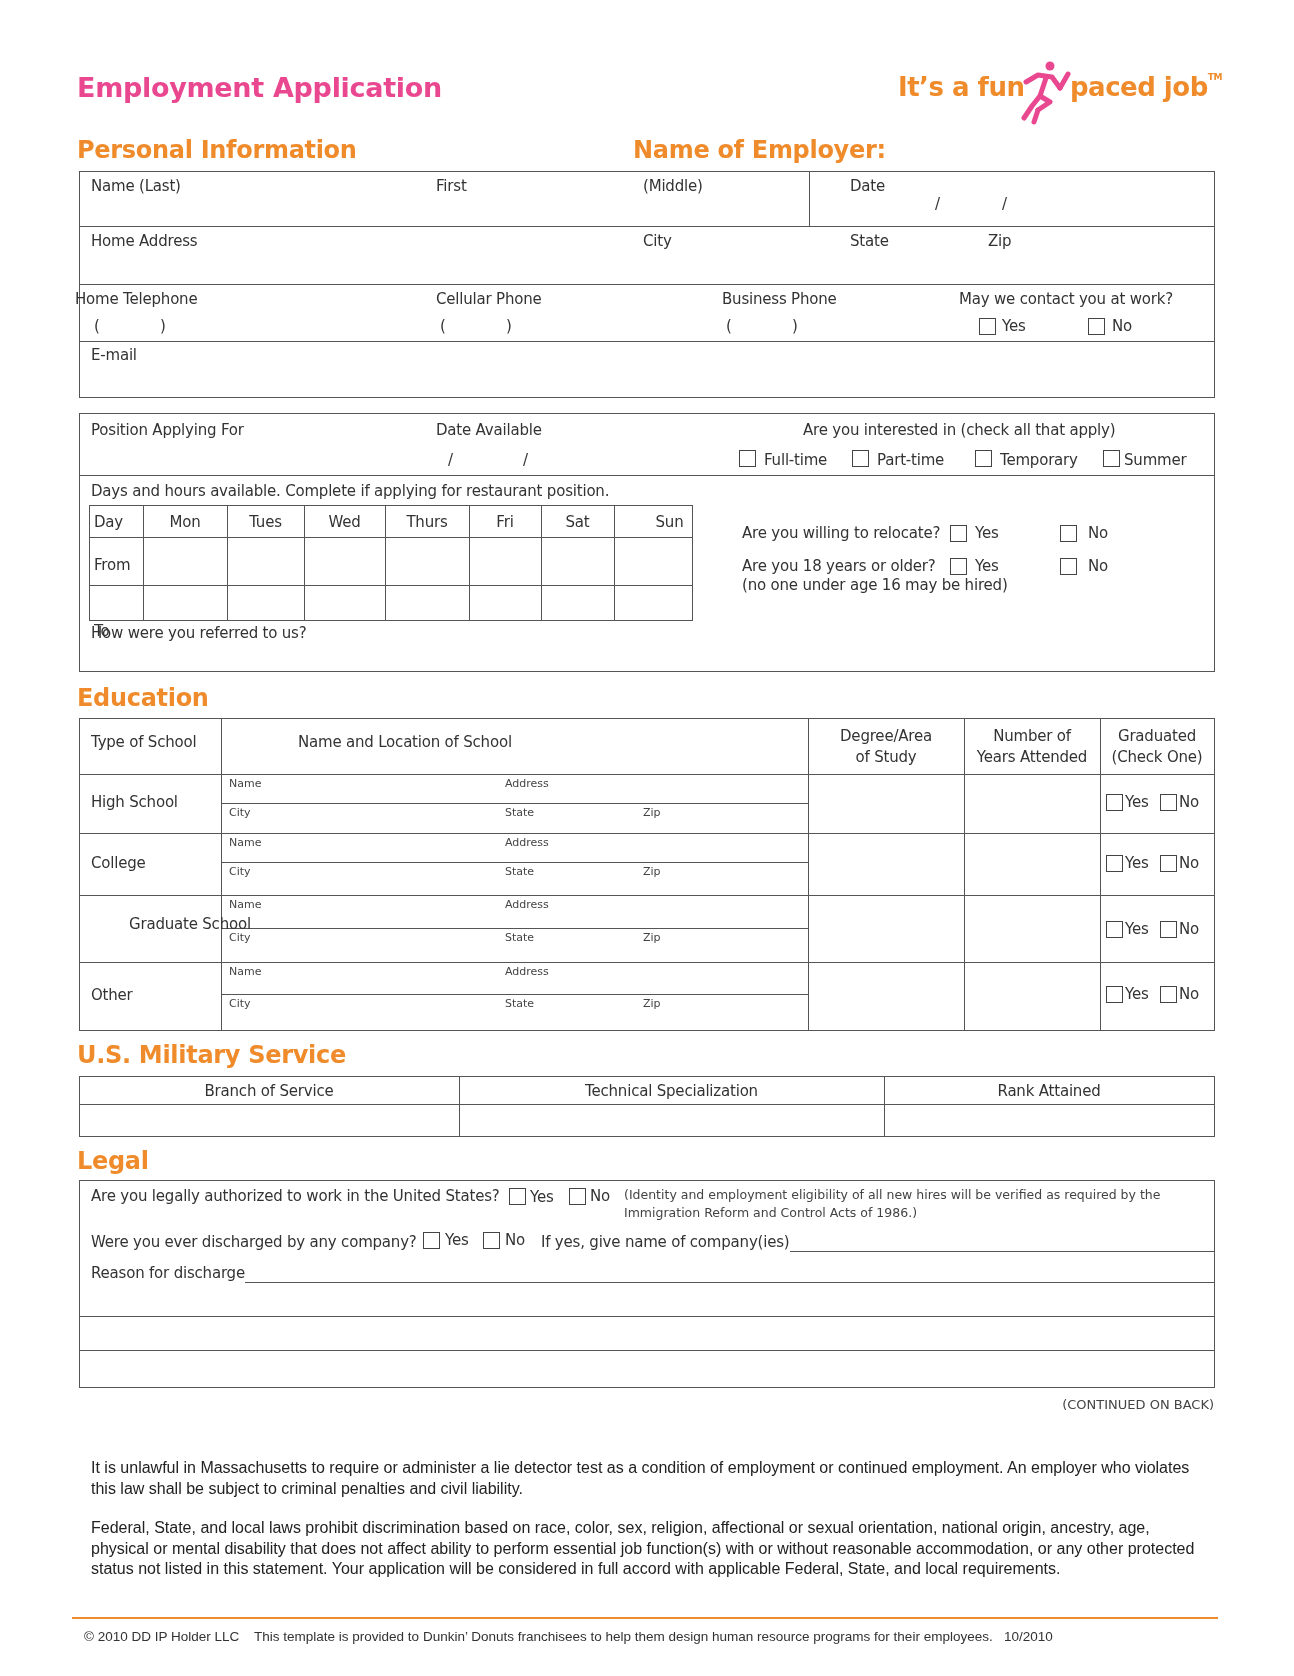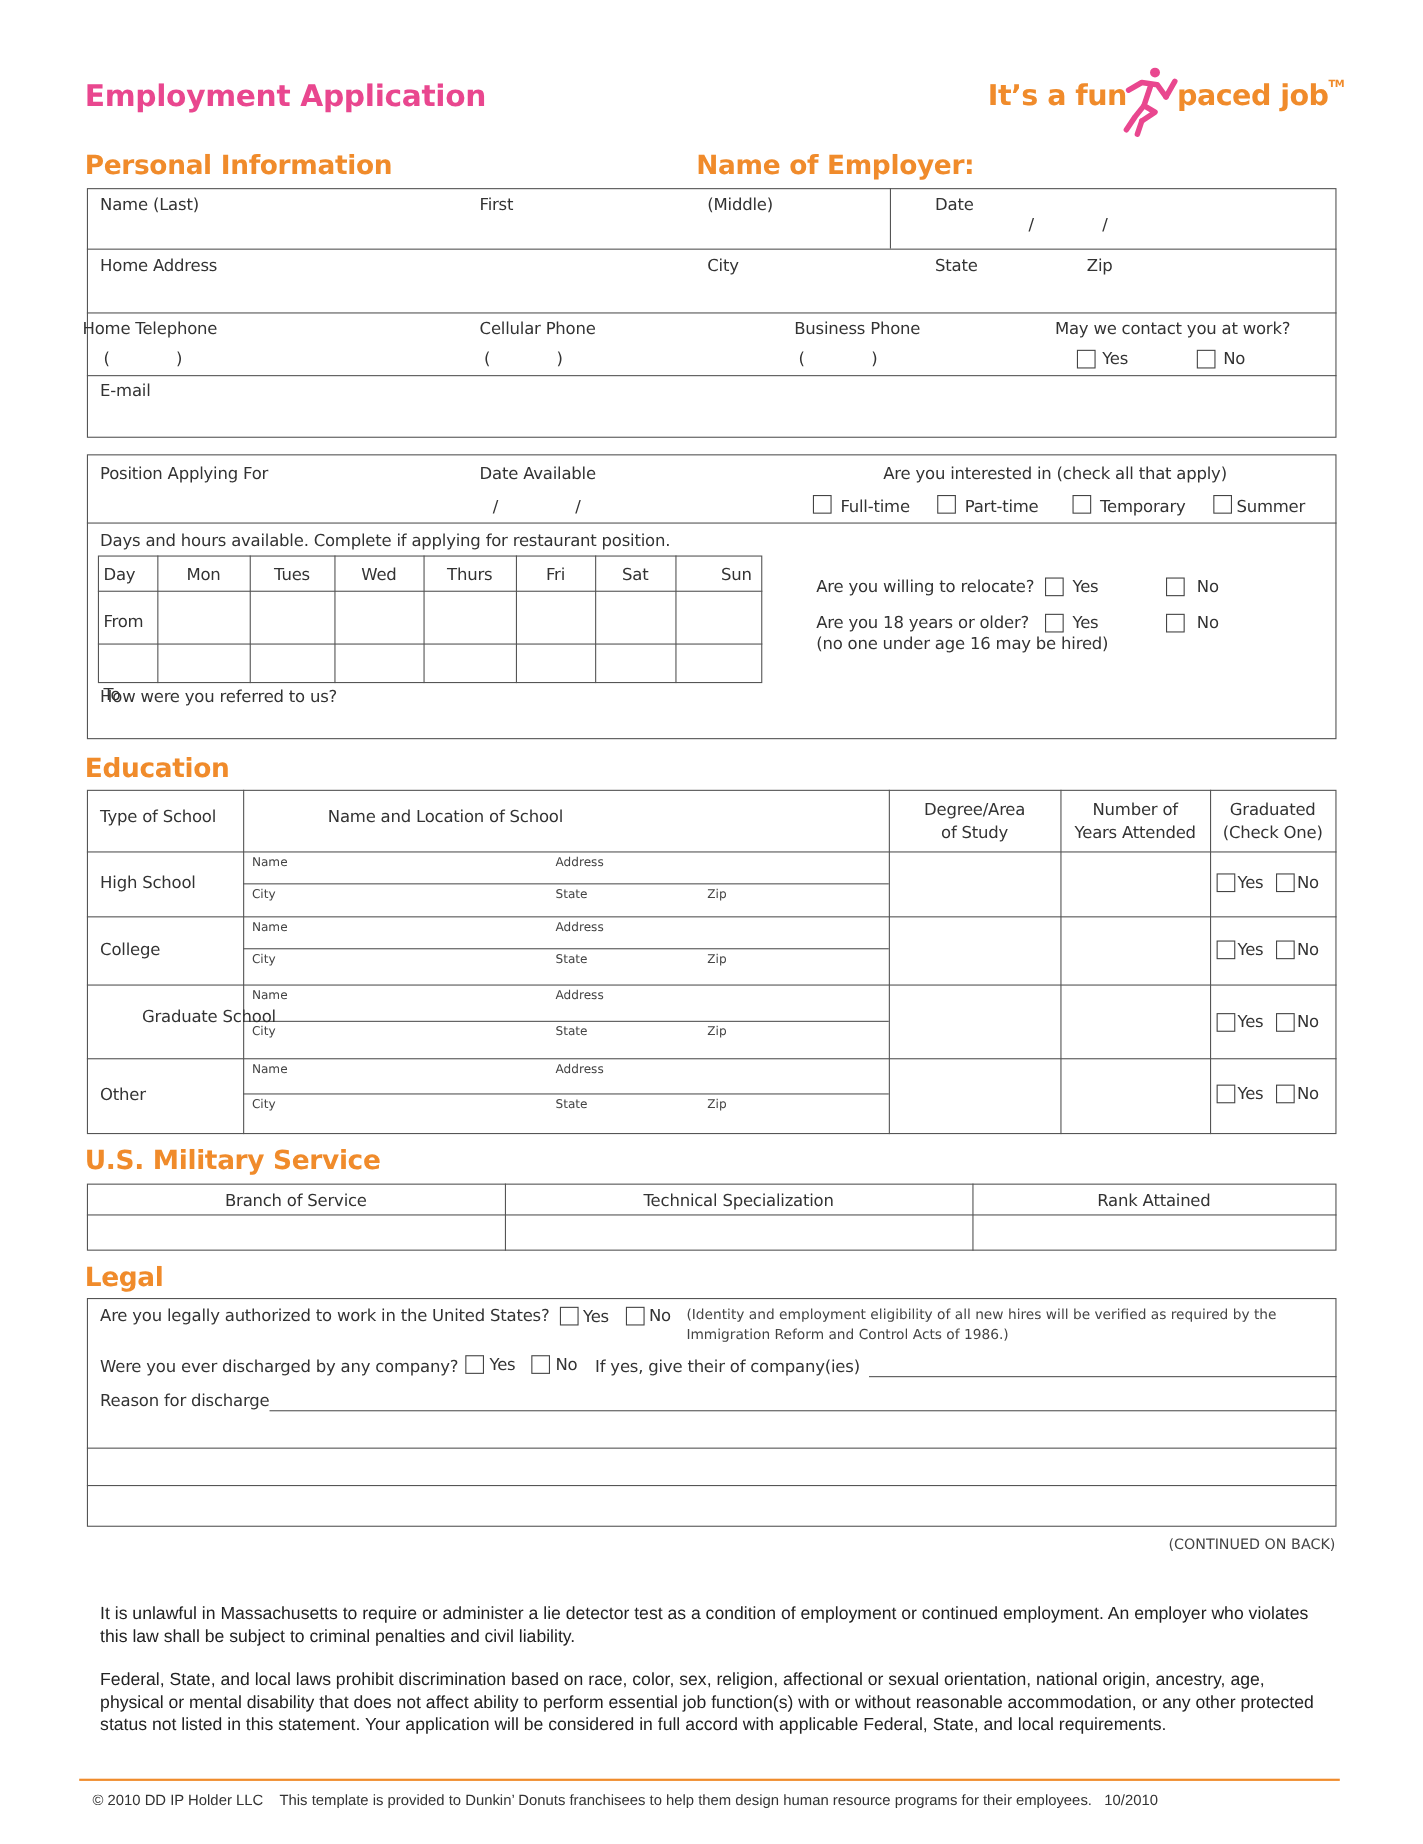--- a/index.html
+++ b/index.html
@@ -245,21 +245,21 @@
 <div class="cb" style="left:569px; top:1188px;"></div>
 <span class="abs lbl" style="left:590px; top:1187px;">No</span>
 <span class="abs tiny" style="left:624px; top:1187px; font-size:12.5px;">(Identity and employment eligibility of all new hires will be verified as required by the</span>
 <span class="abs tiny" style="left:624px; top:1205px; font-size:12.5px;">Immigration Reform and Control Acts of 1986.)</span>
 
 <span class="abs lbl" style="left:91px; top:1233px;">Were you ever discharged by any company?</span>
 <div class="cb" style="left:423px; top:1232px;"></div>
 <span class="abs lbl" style="left:445px; top:1231px;">Yes</span>
 <div class="cb" style="left:483px; top:1232px;"></div>
 <span class="abs lbl" style="left:505px; top:1231px;">No</span>
-<span class="abs lbl" style="left:541px; top:1233px;">If yes, give their of company(ies)</span>
+<span class="abs lbl" style="left:541px; top:1233px;">If yes, give name of company(ies)</span>
 <div class="hl" style="left:790px; top:1251px; width:425px;"></div>
 <input class="field" style="left: 792px; top: 1228px; width: 418px; height: 22px;">
 
 <span class="abs lbl" style="left:91px; top:1264px;">Reason for discharge</span>
 <div class="hl" style="left:245px; top:1282px; width:970px;"></div>
 <input class="field" style="left: 248px; top: 1260px; width: 962px; height: 21px;">
 <div class="hl" style="left:79px; top:1316px; width:1136px;"></div>
 <div class="hl" style="left:79px; top:1350px; width:1136px;"></div>
 <input class="field" style="left: 84px; top: 1286px; width: 1126px; height: 28px;">
 <input class="field" style="left: 84px; top: 1320px; width: 1126px; height: 28px;">

